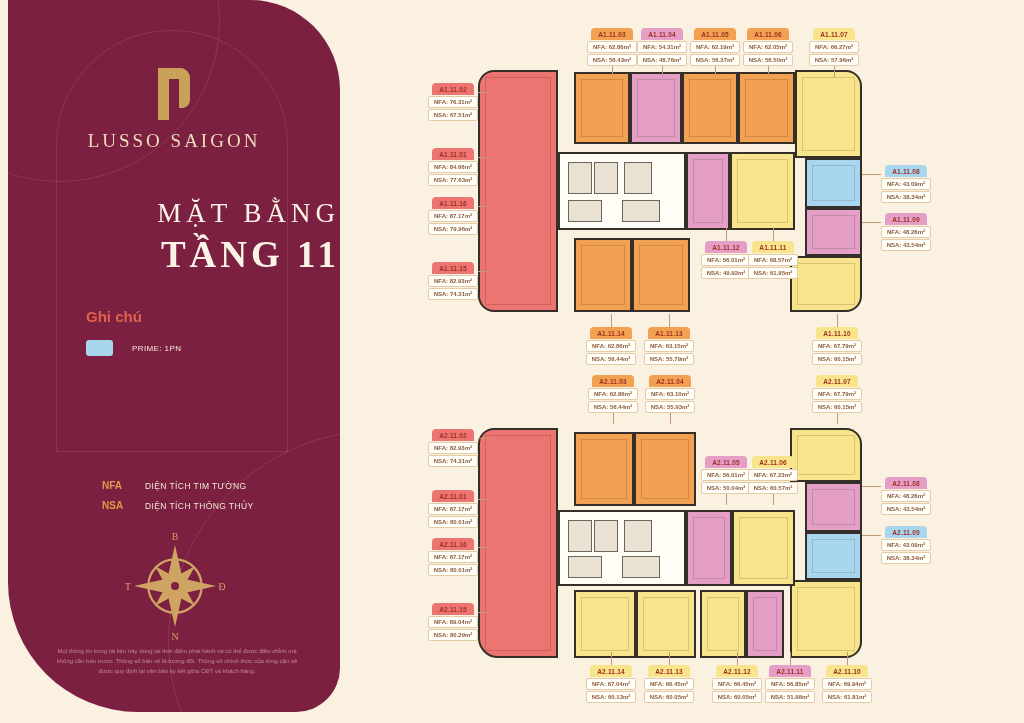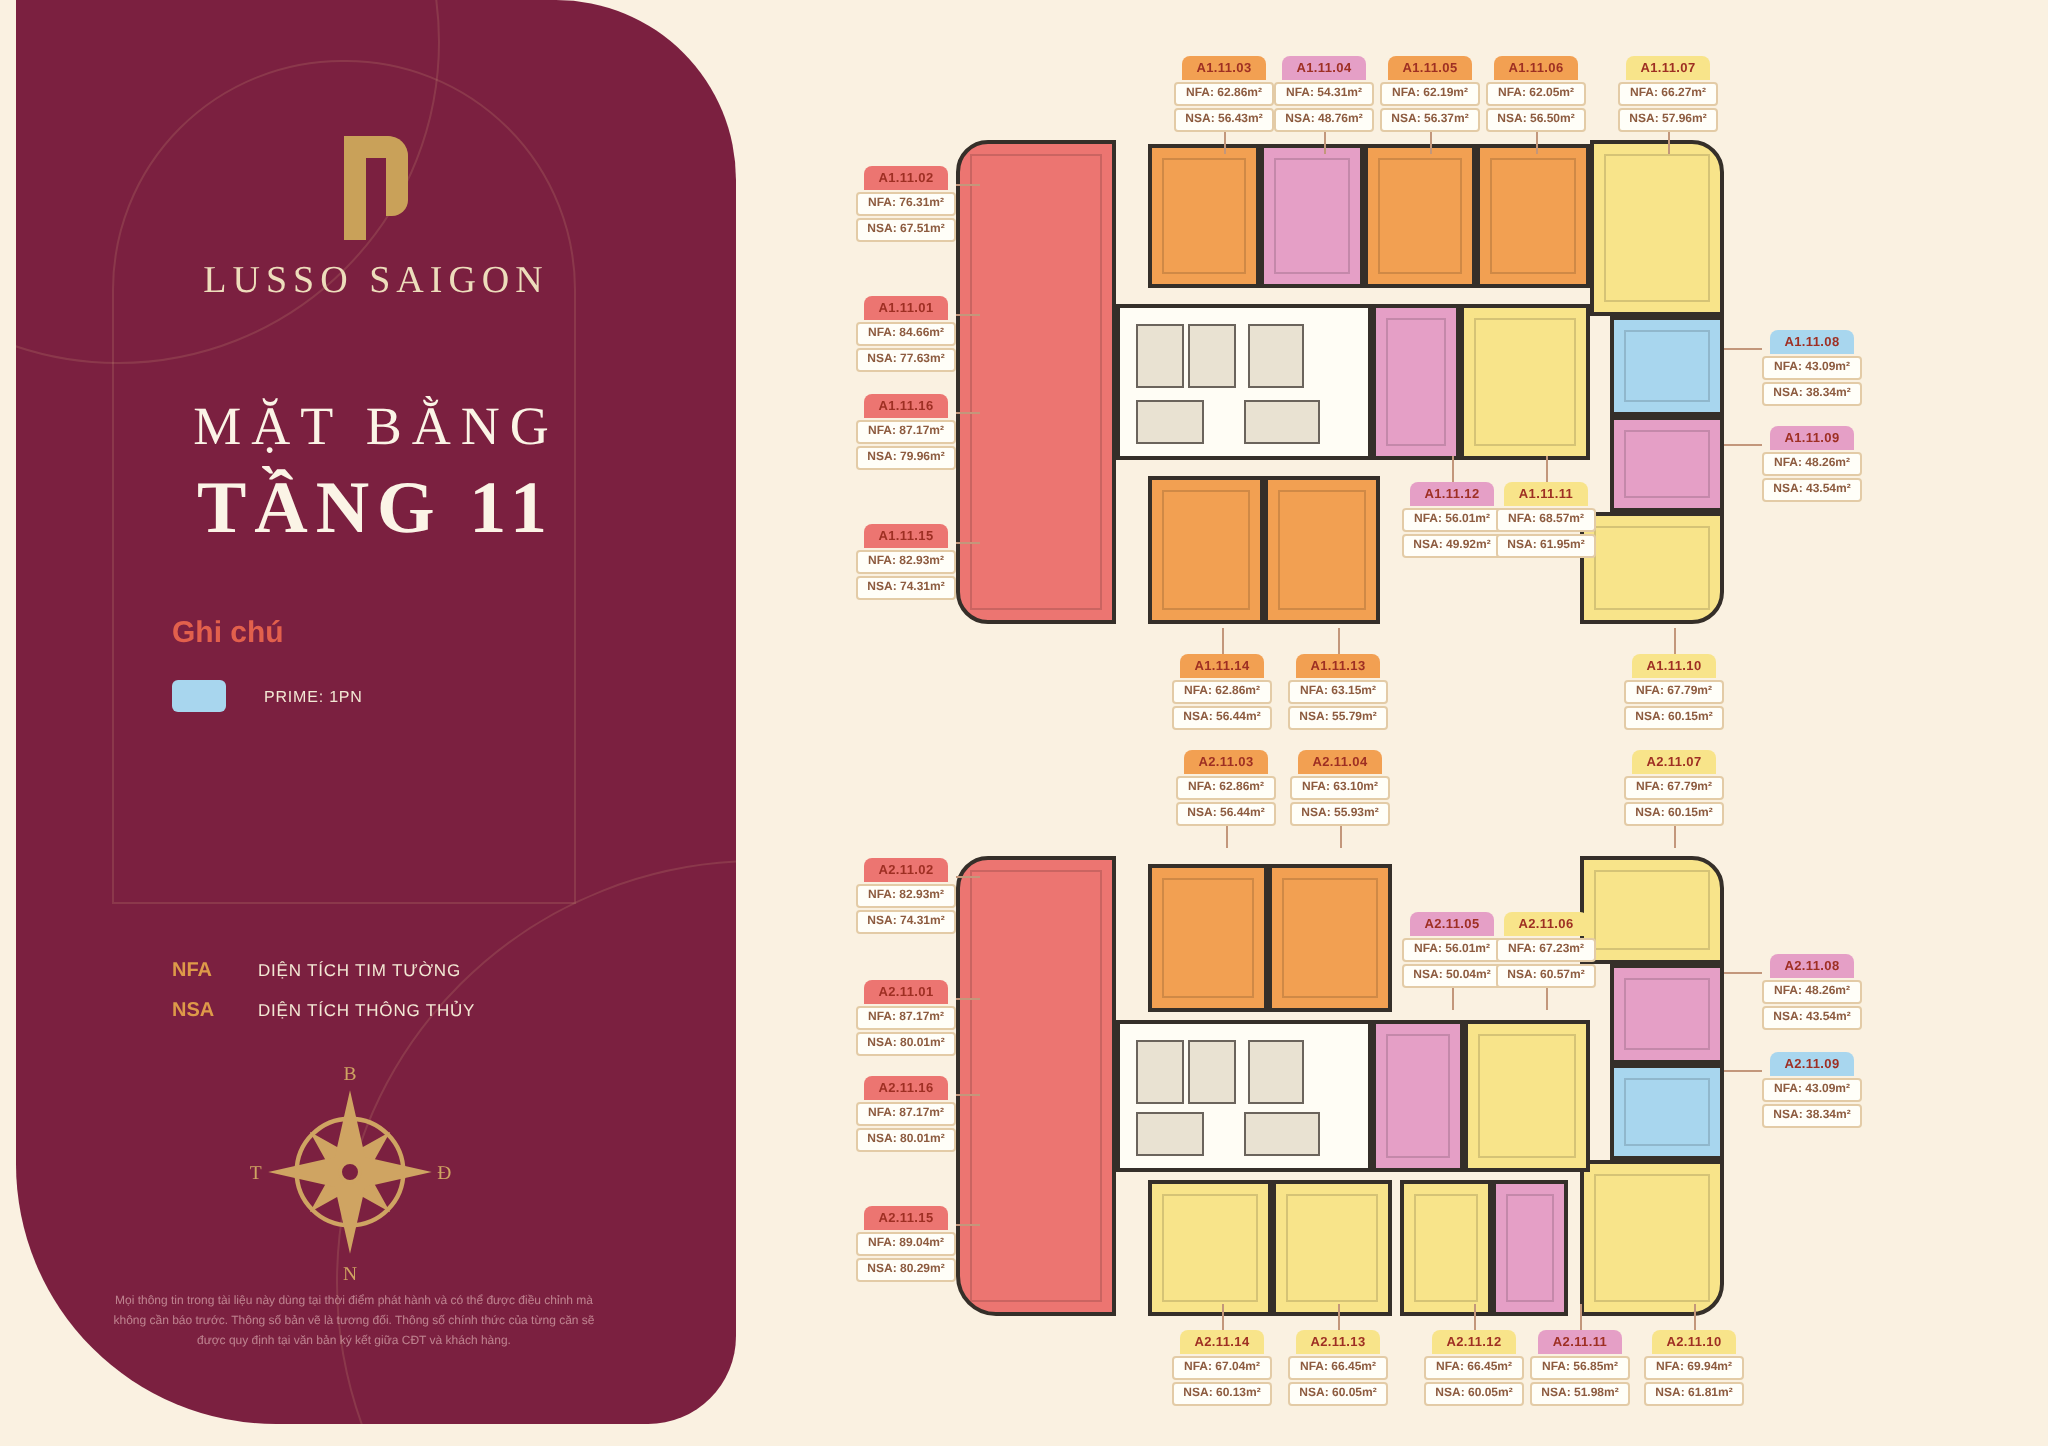--- a/index.html
+++ b/index.html
@@ -1,46 +1,46 @@
 <!DOCTYPE html>
 <html><head>
 <meta charset="utf-8">
 <style>
   html,body{margin:0;padding:0}
   .stage{position:relative;width:1024px;height:723px;background:#FAF1E1;overflow:hidden;
          font-family:"Liberation Sans",sans-serif}
 
   
-  .panel{position:absolute;left:8px;top:0;width:360px;height:712px;background:#7B2040;
+  .panel{position:absolute;left:8px;top:0;width:332px;height:712px;background:#7B2040;
          border-radius:0 90px 44px 130px;overflow:hidden}
   .deco{position:absolute;border:1px solid rgba(226,187,134,.16);border-radius:50%;pointer-events:none}
   .deco.d1{width:320px;height:320px;left:-110px;top:-140px}
   .deco.d2{width:230px;height:420px;left:48px;top:30px;border-radius:115px 115px 0 0}
   .deco.d3{width:420px;height:420px;left:160px;top:430px}
 
   .logo-mark{position:relative;width:38px;height:52px;margin:68px auto 10px}
   .lm{position:absolute;background:#C9A159}
   .lm-l{left:3px;top:0;width:11px;height:52px}
   .lm-t{left:3px;top:0;width:32px;height:11px;border-radius:0 12px 0 0}
   .lm-r{right:3px;top:0;width:11px;height:40px;border-radius:0 10px 8px 0}
   .brand{color:#EDDDBB;font-family:"Liberation Serif",serif;font-size:19px;letter-spacing:3px;
          text-align:center;white-space:nowrap}
-  .fp-title{margin-top:46px;text-align:center;color:#FBF4E6;font-family:"Liberation Serif",serif}
+  .fp-title{margin-top:46px;text-align:right;color:#FBF4E6;font-family:"Liberation Serif",serif}
   .fp-title .l1{font-size:27px;letter-spacing:5px}
   .fp-title .l2{font-size:37px;letter-spacing:4px;font-weight:bold;margin-top:4px}
 
   .legend{position:absolute;left:78px;top:308px;width:240px}
   .leg-h{color:#E2604C;font-size:15px;font-weight:bold;margin-bottom:15px}
   .leg-item{display:flex;align-items:center;margin-bottom:9px}
   .sw{width:27px;height:16px;border-radius:3px;margin-right:19px;flex:0 0 auto}
   .sw-prime{background:#A8D6EE}.sw-pp{background:#E59FC6}.sw-res{background:#F2A052}
   .sw-grand{background:#F8E48A}.sw-sig{background:#EC7571}
   .leg-label{color:#F3E8D4;font-size:8px;font-weight:normal;letter-spacing:.4px}
 
-  .abbr{position:absolute;left:78px;top:480px}
+  .abbr{position:absolute;left:94px;top:480px}
   .abbr-row{display:flex;align-items:baseline;margin-bottom:9px}
   .abbr-k{color:#DE9A49;font-weight:bold;font-size:10px;width:43px}
   .abbr-v{color:#F3E8D4;font-size:8.5px;font-weight:normal;letter-spacing:.4px}
 
   .compass{position:absolute;left:113px;top:530px;width:108px;height:112px}
   .disclaimer{position:absolute;left:42px;top:647px;width:254px;color:rgba(233,193,193,.6);
               font-size:6px;text-align:center;line-height:1.65}
 
   
   .plan{position:absolute}

